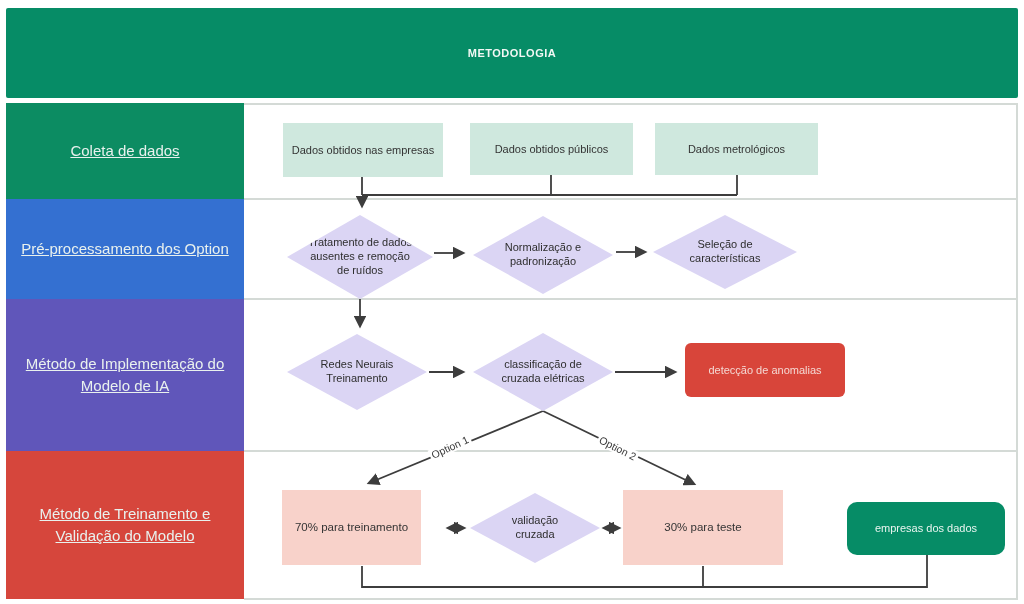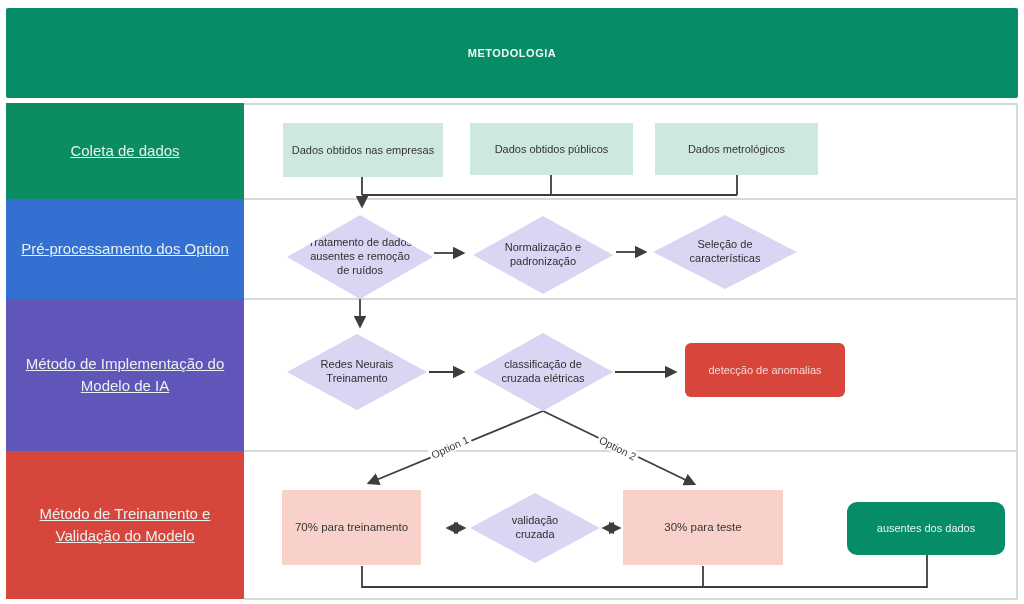--- a/index.html
+++ b/index.html
@@ -145,16 +145,16 @@
   <div class="node pink" style="left:282px;top:490px;width:139px;height:75px">
     <span>70% para treinamento</span>
   </div>
   <div class="diamond" style="left:470px;top:493px;width:130px;height:70px">
     <span style="width:66px">validação cruzada</span>
   </div>
   <div class="node pink" style="left:623px;top:490px;width:160px;height:75px">
     <span>30% para teste</span>
   </div>
   <div class="node rounded-green" style="left:847px;top:502px;width:158px;height:53px">
-    <span>ausentes dos dados</span>
+    <span>empresas dos dados</span>
   </div>
 
 </div>
 
 </body></html>

